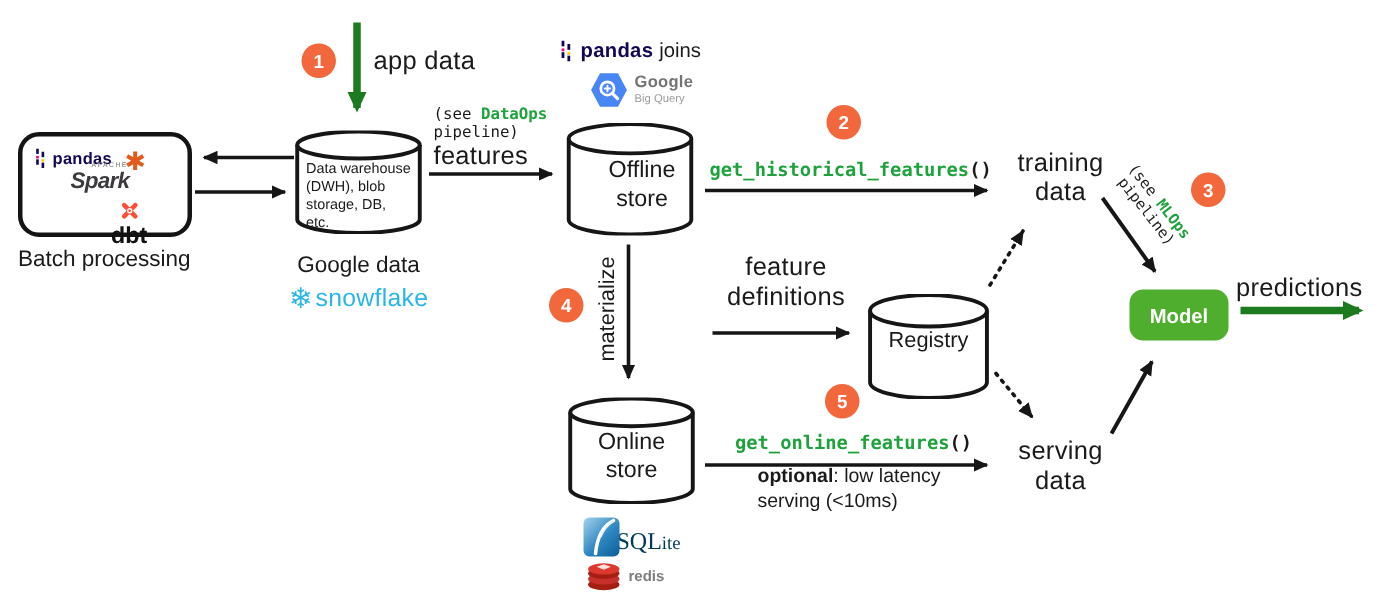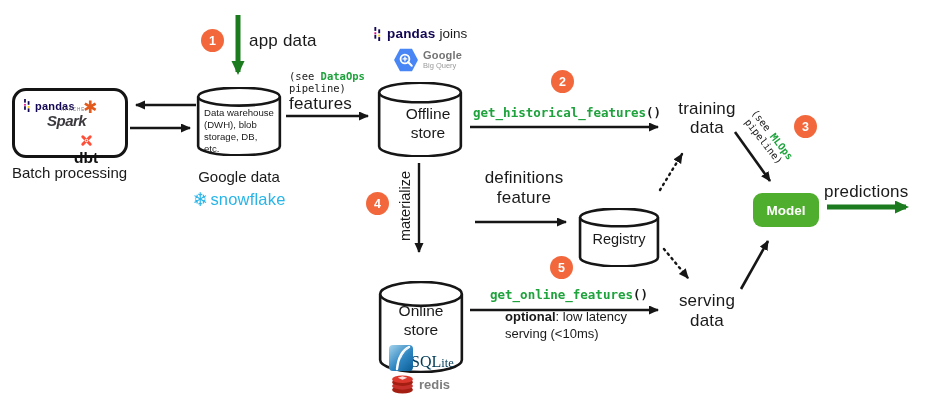--- a/index.html
+++ b/index.html
@@ -69,21 +69,21 @@
   .dbt-word{font-weight:bold;font-size:15.5px;color:#111;}
   .sqlite-row{align-items:flex-end;}
   .sqlite-icon{
     width:24px;height:26px;border-radius:4px;
     background:linear-gradient(135deg,#a6d4ec 0%,#2e86c1 55%,#0b5e96 100%);
     position:relative;
   }
   .sqlite-word{font-family:"Liberation Serif","DejaVu Serif",serif;color:var(--sqlite-navy,#003B57);margin-left:-6px;}
   .sqlite-word .sql{font-size:16px;}
   .sqlite-word .ite{font-size:12.5px;}
-  .redis-word{font-size:13px;font-weight:bold;color:#7d7d7d;}
+  .redis-word{font-size:10px;font-weight:bold;color:#7d7d7d;}
 </style>
 </head>
 <body>
 
 <div class="stage">
 
   <svg class="arrows" width="925" height="407" viewBox="0 0 925 407">
     <defs>
       <marker id="ah" markerUnits="userSpaceOnUse" markerWidth="11" markerHeight="10" refX="9" refY="4.5" orient="auto">
         <path d="M0,0 L10,4.5 L0,9 z" fill="#161616"></path>
@@ -232,41 +232,41 @@
   </div>
 
   <div class="model-btn" style="left:753px;top:193px;width:66px;height:34px;">
     <span>Model</span>
   </div>
   <div class="label big" style="left:824px;top:182px;">predictions</div>
 
   <div class="label rot-ccw center" style="left:355px;top:198px;width:100px;font-size:14.5px;">materialize</div>
 
   <div class="label big center" style="left:478px;top:168px;width:92px;white-space:normal;line-height:20px;">
+    <div>feature</div>
     <div>definitions</div>
-    <div>feature</div>
-  </div>
-
-  <div class="cyl" style="left:578px;top:208px;width:82px;height:59px;">
+  </div>
+
+  <div class="cyl" style="left:578px;top:196px;width:82px;height:70px;">
     <svg viewBox="0 0 100 100" preserveAspectRatio="none">
       <path d="M2.5,16 L2.5,84 A47.5,15 0 0 0 97.5,84 L97.5,16" fill="#fff" stroke="#161616" stroke-width="2.6" vector-effect="non-scaling-stroke"></path>
       <ellipse cx="50" cy="16" rx="47.5" ry="15" fill="#fff" stroke="#161616" stroke-width="2.6" vector-effect="non-scaling-stroke"></ellipse>
     </svg>
     <div class="cyl-text" style="top:22px;font-size:14.5px;">Registry</div>
   </div>
 
   <div class="code abs" style="left:490px;top:287px;">
     <span>get_online_features</span><span class="paren">()</span>
   </div>
   <div class="label" style="left:505px;top:308px;font-size:13px;line-height:17px;">
     <div><b>optional</b><span>: low latency</span></div>
     <div>serving (&lt;10ms)</div>
   </div>
 
-  <div class="cyl" style="left:378px;top:281px;width:86px;height:92px;text-decoration:underline;">
+  <div class="cyl" style="left:378px;top:265px;width:86px;height:71px;text-decoration:underline;">
     <svg viewBox="0 0 100 100" preserveAspectRatio="none">
       <path d="M2.5,14 L2.5,86 A47.5,13 0 0 0 97.5,86 L97.5,14" fill="#fff" stroke="#161616" stroke-width="2.6" vector-effect="non-scaling-stroke"></path>
       <ellipse cx="50" cy="14" rx="47.5" ry="13" fill="#fff" stroke="#161616" stroke-width="2.6" vector-effect="non-scaling-stroke"></ellipse>
     </svg>
     <div class="cyl-text" style="top:20px;font-size:15.5px;">
       <div>Online</div>
       <div>store</div>
     </div>
   </div>
 

